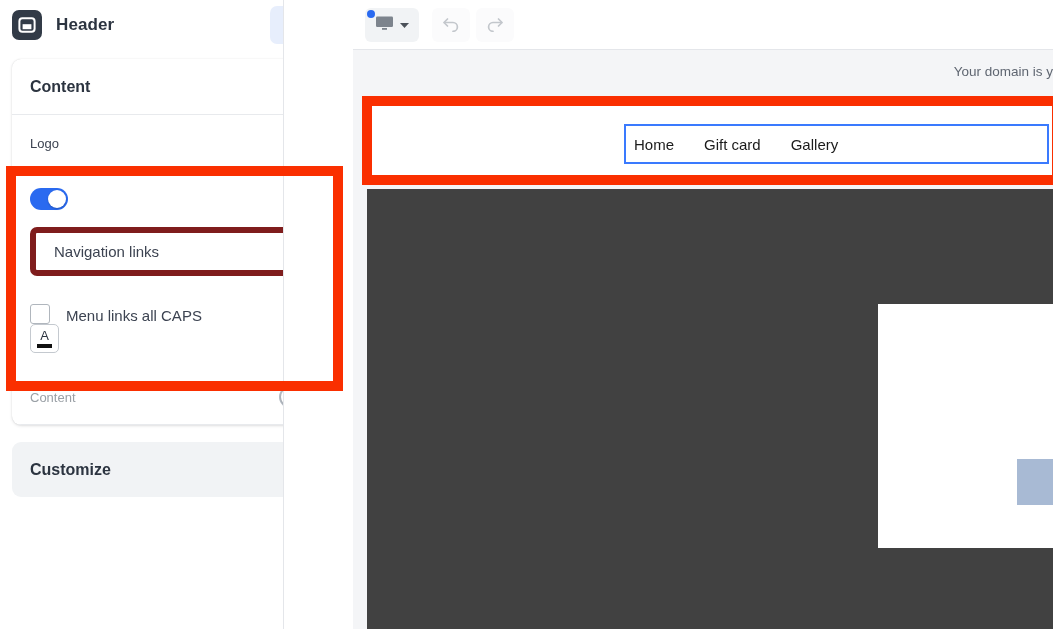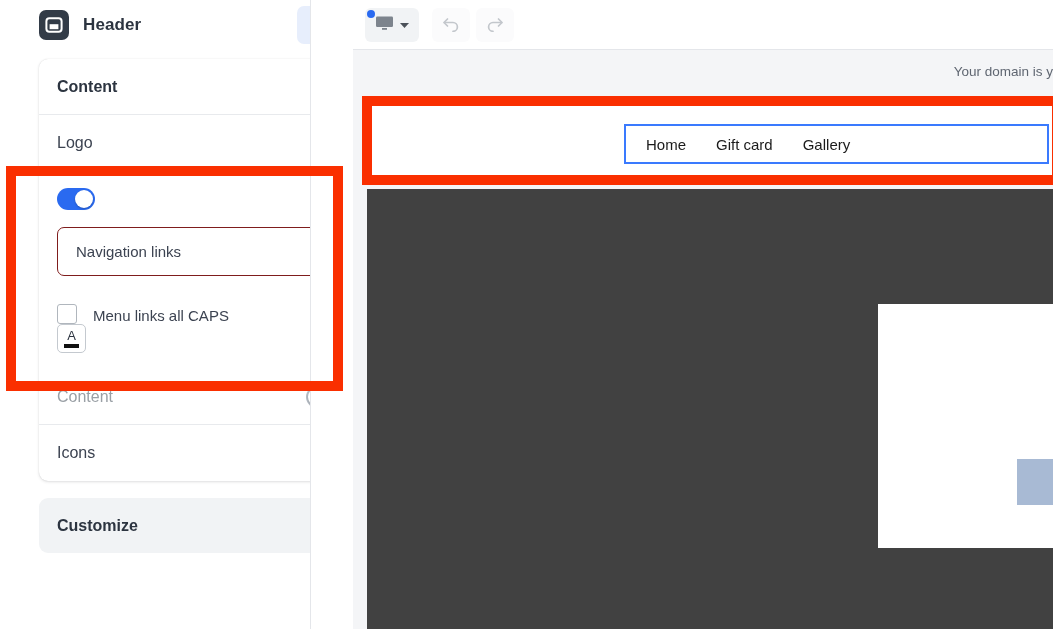--- a/index.html
+++ b/index.html
@@ -12,21 +12,20 @@
   }
   #root { position: relative; width: 1053px; height: 629px; }
 
   
   .left-panel {
     position: absolute; left: 0; top: 0;
     width: 284px; height: 629px;
     background: #ffffff;
     border-right: 1px solid #e4e6ea;
     overflow: hidden;
-    margin-left: 27px;
   }
   .panel-topbar {
     position: absolute; left: 0; top: 0;
     width: 352px; height: 49px;
     background: #ffffff;
     display: flex; align-items: center;
     padding: 0 12px 0 12px;
   }
   .panel-topbar .app-icon {
     width: 30px; height: 30px;
@@ -75,21 +74,21 @@
     padding: 0 18px;
     height: 56px;
     position: relative;
   }
   .row-sep:after {
     content: ""; position: absolute;
     left: 0; right: 0; bottom: 0; height: 1px;
     background: #e8eaed;
   }
   .row-label {
-    font-size: 16px;
+    font-size: 13px;
     color: #3c4351;
     flex: 1;
   }
   .row-label.bold { font-weight: bold; color: #2c3440; font-size: 16px; }
   .row-label.muted { color: #9aa0a6; }
 
   .chev {
     width: 18px; height: 18px;
     flex: none;
     color: #3c4351;
@@ -113,21 +112,21 @@
     background: #ffffff;
     box-shadow: 0 1px 2px rgba(0,0,0,.22);
   }
   .toggle.on .knob { left: 18px; }
   .toggle.off .knob { left: 2px; }
 
   
   .nav-sub { padding: 0 18px 0 18px; }
   .linkbtn {
     width: 287px; height: 49px;
-    border: 1px solid #7f1d1d;
+    border: 6px solid #7f1d1d;
     border-radius: 7px;
     background: #ffffff;
     display: flex; align-items: center;
     padding: 0 14px 0 18px;
     cursor: pointer;
   }
   .linkbtn-label { flex: 1; font-size: 15px; color: #3c4351; }
 
   .check-row {
     display: flex; align-items: flex-end;
@@ -235,21 +234,21 @@
     width: 700px; height: 74px;
     background: #ffffff;
     display: flex; align-items: center;
   }
   .nav-select-box {
     position: absolute; left: 257px; top: 18px;
     width: 425px; height: 40px;
     border: 2px solid #3a7afe;
     background: #ffffff;
     display: flex; align-items: center;
-    padding-left: 20px;
+    padding-left: 8px;
     gap: 30px;
     cursor: pointer;
   }
   .nav-item { font-size: 15px; color: #1b1b1b; }
 
   .canvas-dark {
     position: absolute; left: 14px; top: 189px;
     width: 700px; height: 440px;
     background: #414141;
   }
@@ -349,23 +348,20 @@
           </div>
         </div>
 
         <div class="row row-sep">
           <div class="row-label muted">Content</div>
           <div class="toggle off">
               <span class="knob"></span>
             </div>
         </div>
 
-        <div class="row">
-          <div class="row-label">Icons</div>
-        </div>
 
       </div>
 
       <div class="customize-card">
         <div class="row-label bold">Customize</div>
         <span class="chev">
           <svg width="18" height="18" viewBox="0 0 18 18">
               <path d="M4 6.5 L9 11.5 L14 6.5" fill="none" stroke="currentColor" stroke-width="1.8" stroke-linecap="round" stroke-linejoin="round"></path>
             </svg>
         </span>

